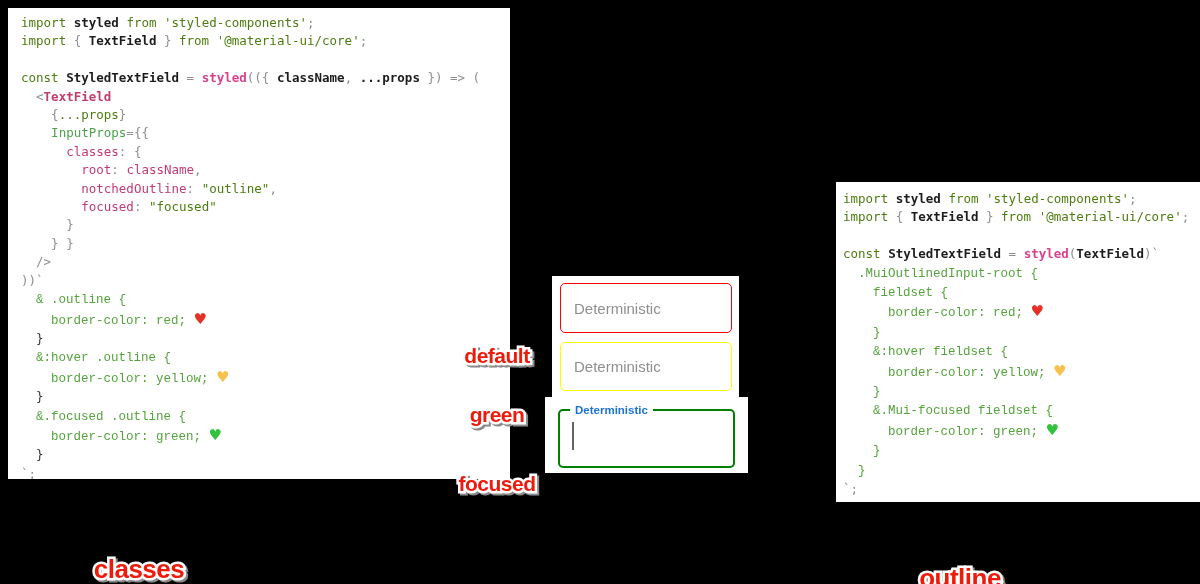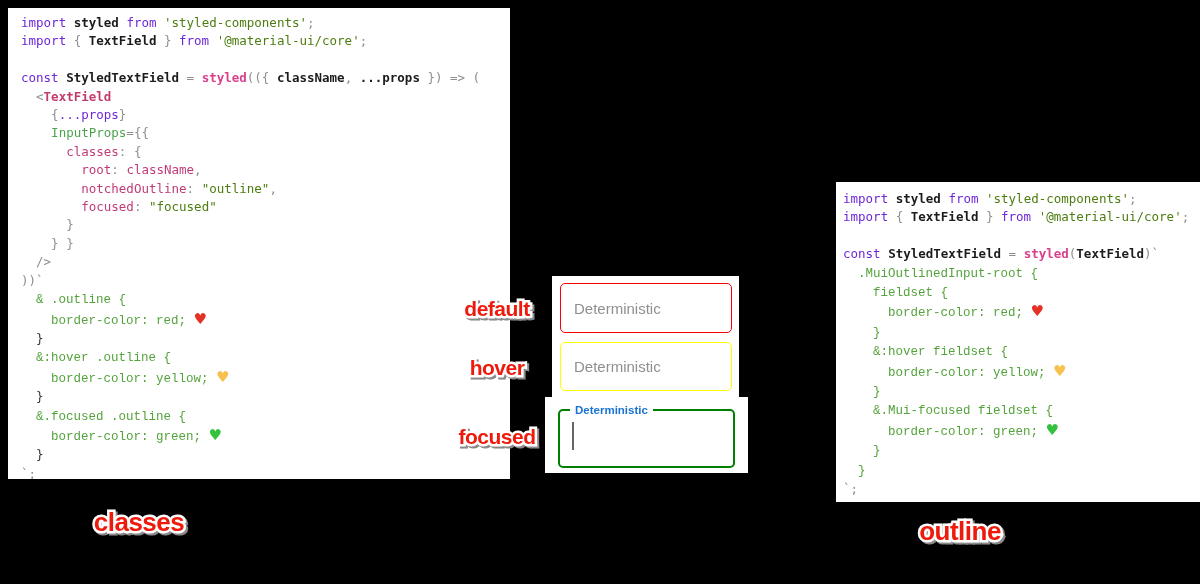--- a/index.html
+++ b/index.html
@@ -9,40 +9,41 @@
   }
   
   .code-panel{
     position:absolute;background:#ffffff;overflow:hidden;
     font-family:"DejaVu Sans Mono",monospace;
     font-size:12.5px;line-height:18.4px;white-space:pre;
   }
   .panel-left{left:8px;top:8px;width:489px;height:465px;padding:6px 0 0 13px;}
   .panel-right{left:836px;top:182px;width:364px;height:312px;padding:8px 0 0 7px;}
   .code-line{white-space:pre;}
-  .t-kw{color:#6d28d9;}
+  .t-kw{color:#4d7c0f;}
   .t-id{color:#1c1c1c;font-weight:bold;}
   .t-fn{color:#d9418c;font-weight:bold;}
   .t-jsx{color:#c23d6e;font-weight:bold;}
   .t-key{color:#c13b78;}
   .t-attr{color:#4ea24e;}
   .t-str{color:#4d7c0f;}
   .t-css{color:#54a33c;font-family:Liberation Mono, monospace;}
   .t-punc{color:#8e8e8e;}
   .t-dim{color:#333333;}
   .heart{font-family:"DejaVu Sans",sans-serif;font-size:15px;}
   .t-hr{color:#e53125;}
   .t-hy{color:#f6c14c;}
   .t-hg{color:#33c23d;}
   
   .red-label{
     position:absolute;text-align:center;
     font-weight:bold;color:#ee1b0c;letter-spacing:-0.5px;
     -webkit-text-stroke:5px #ffffff;paint-order:stroke fill;
     filter:drop-shadow(2px 2px 0.5px #8a8a8a);
+    margin-top:47px;
   }
   .lbl-state{width:140px;left:427px;font-size:21px;}
   .lbl-default{top:297px;}
   .lbl-hover{top:356px;}
   .lbl-focused{top:425px;}
   .lbl-classes{left:59px;top:507px;width:160px;font-size:26px;}
   .lbl-globals{left:880px;top:516px;width:160px;font-size:26px;}
   
   .card{position:absolute;background:#ffffff;}
   .card-a{left:552px;top:276px;width:187px;height:121px;}
@@ -69,21 +70,21 @@
   .tf-cursor{position:absolute;left:12px;top:11px;width:2px;height:28px;background:#666;}
 </style>
 </head>
 <body>
 
 <div class="code-panel panel-left"><div class="code-line"><span class="t-kw">import</span><span class="t-id"> styled </span><span class="t-kw">from</span><span class="t-str"> 'styled-components'</span><span class="t-punc">;</span></div><div class="code-line"><span class="t-kw">import</span><span class="t-punc"> { </span><span class="t-id">TextField</span><span class="t-punc"> } </span><span class="t-kw">from</span><span class="t-str"> '@material-ui/core'</span><span class="t-punc">;</span></div><div class="code-line">&nbsp;</div><div class="code-line"><span class="t-kw">const</span><span class="t-id"> StyledTextField </span><span class="t-punc">= </span><span class="t-fn">styled</span><span class="t-punc">(({ </span><span class="t-id">className</span><span class="t-punc">, </span><span class="t-id">...props</span><span class="t-punc"> }) =&gt; (</span></div><div class="code-line"><span class="t-punc">  &lt;</span><span class="t-jsx">TextField</span></div><div class="code-line"><span class="t-punc">    {</span><span class="t-kw">...props</span><span class="t-punc">}</span></div><div class="code-line"><span class="t-attr">    InputProps</span><span class="t-punc">={{</span></div><div class="code-line"><span class="t-key">      classes</span><span class="t-punc">: {</span></div><div class="code-line"><span class="t-key">        root</span><span class="t-punc">: </span><span class="t-key">className</span><span class="t-punc">,</span></div><div class="code-line"><span class="t-key">        notchedOutline</span><span class="t-punc">: </span><span class="t-str">"outline"</span><span class="t-punc">,</span></div><div class="code-line"><span class="t-key">        focused</span><span class="t-punc">: </span><span class="t-str">"focused"</span></div><div class="code-line"><span class="t-punc">      }</span></div><div class="code-line"><span class="t-punc">    } }</span></div><div class="code-line"><span class="t-punc">  /&gt;</span></div><div class="code-line"><span class="t-punc">))`</span></div><div class="code-line"><span class="t-css">  &amp; .outline {</span></div><div class="code-line"><span class="t-css">    border-color: red; </span><span class="t-hr heart">♥</span></div><div class="code-line"><span class="t-dim">  }</span></div><div class="code-line"><span class="t-css">  &amp;:hover .outline {</span></div><div class="code-line"><span class="t-css">    border-color: yellow; </span><span class="t-hy heart">♥</span></div><div class="code-line"><span class="t-dim">  }</span></div><div class="code-line"><span class="t-css">  &amp;.focused .outline {</span></div><div class="code-line"><span class="t-css">    border-color: green; </span><span class="t-hg heart">♥</span></div><div class="code-line"><span class="t-dim">  }</span></div><div class="code-line"><span class="t-punc">`;</span></div></div>
 
 <div class="code-panel panel-right"><div class="code-line"><span class="t-kw">import</span><span class="t-id"> styled </span><span class="t-kw">from</span><span class="t-str"> 'styled-components'</span><span class="t-punc">;</span></div><div class="code-line"><span class="t-kw">import</span><span class="t-punc"> { </span><span class="t-id">TextField</span><span class="t-punc"> } </span><span class="t-kw">from</span><span class="t-str"> '@material-ui/core'</span><span class="t-punc">;</span></div><div class="code-line">&nbsp;</div><div class="code-line"><span class="t-kw">const</span><span class="t-id"> StyledTextField </span><span class="t-punc">= </span><span class="t-fn">styled</span><span class="t-punc">(</span><span class="t-id">TextField</span><span class="t-punc">)`</span></div><div class="code-line"><span class="t-css">  .MuiOutlinedInput-root {</span></div><div class="code-line"><span class="t-css">    fieldset {</span></div><div class="code-line"><span class="t-css">      border-color: red; </span><span class="t-hr heart">♥</span></div><div class="code-line"><span class="t-css">    }</span></div><div class="code-line"><span class="t-css">    &amp;:hover fieldset {</span></div><div class="code-line"><span class="t-css">      border-color: yellow; </span><span class="t-hy heart">♥</span></div><div class="code-line"><span class="t-css">    }</span></div><div class="code-line"><span class="t-css">    &amp;.Mui-focused fieldset {</span></div><div class="code-line"><span class="t-css">      border-color: green; </span><span class="t-hg heart">♥</span></div><div class="code-line"><span class="t-css">    }</span></div><div class="code-line"><span class="t-css">  }</span></div><div class="code-line"><span class="t-punc">`;</span></div></div>
 
 <div class="red-label lbl-state lbl-default">default</div>
-<div class="red-label lbl-state lbl-hover">hover</div>
+<div class="red-label lbl-state lbl-hover">green</div>
 <div class="red-label lbl-state lbl-focused">focused</div>
 
 <div class="red-label lbl-classes">classes</div>
 <div class="red-label lbl-globals">outline</div>
 
 <div class="card card-a"></div>
 <div class="card card-b"></div>
 
 <input class="tf tf-red" type="text" placeholder="Deterministic" style="">
 

